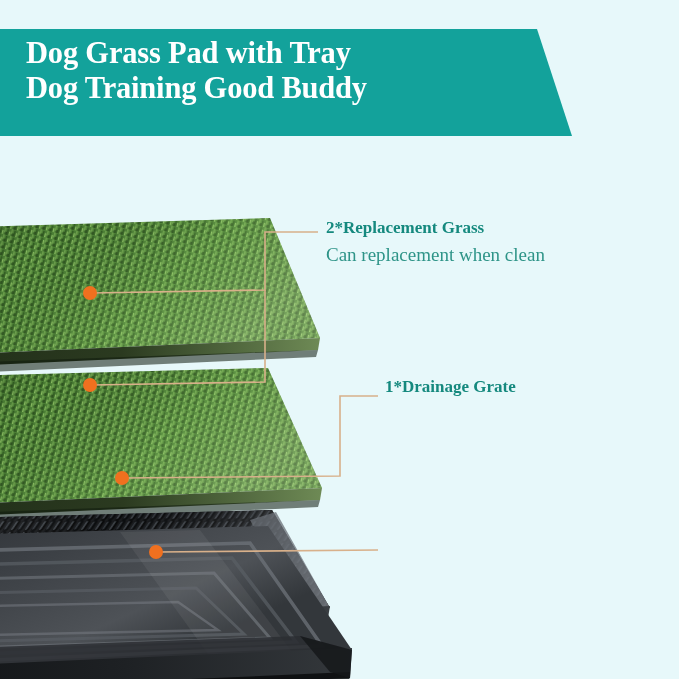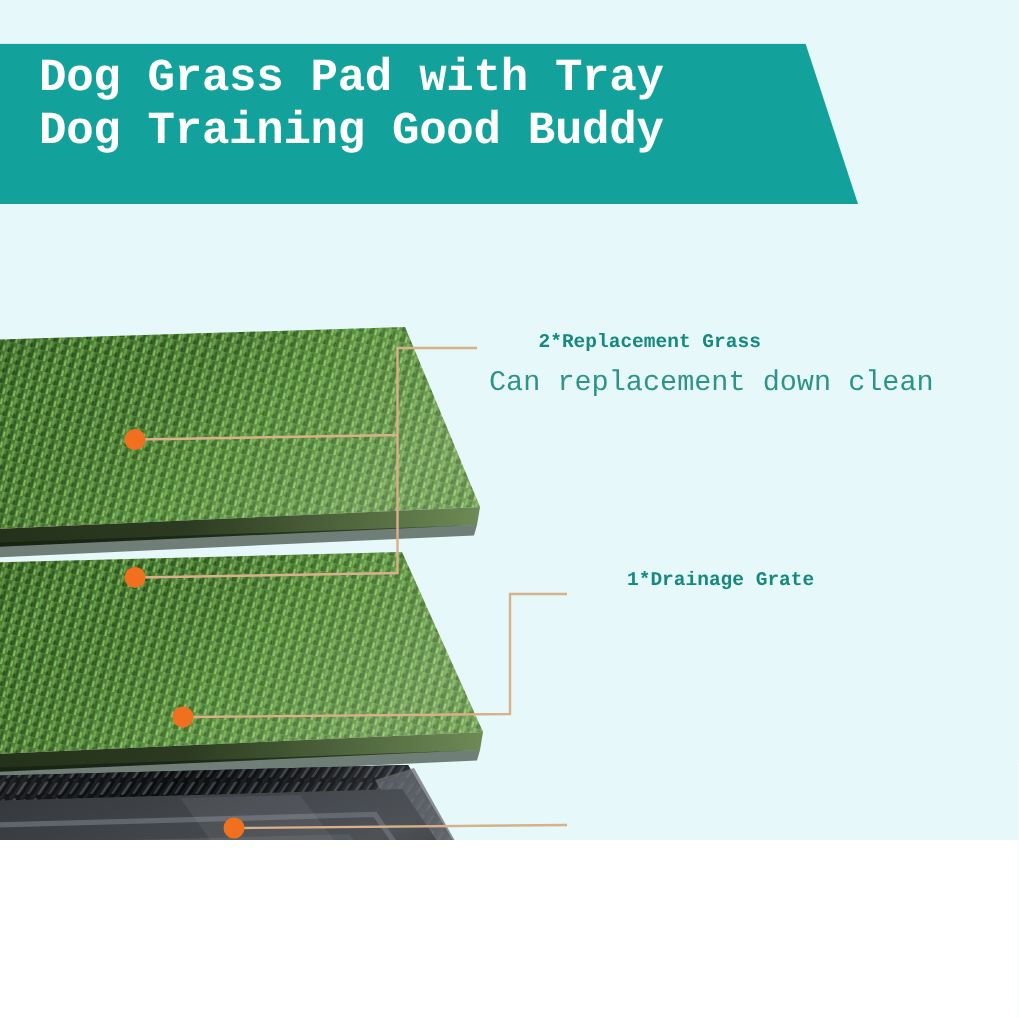--- a/index.html
+++ b/index.html
@@ -3,24 +3,24 @@
 <meta charset="utf-8">
 <style>
   html, body {
     margin: 0;
     padding: 0;
     background: #ffffff;
   }
   #page {
     position: relative;
     width: 679px;
-    height: 560px;
+    height: 679px;
     background: #e7f8fa;
     overflow: hidden;
-    font-family: Liberation Mono, monospace;
+    font-family: Liberation Serif, serif;
   }
 
   
   .banner {
     position: absolute;
     left: 0;
     top: 29px;
     width: 572px;
     height: 107px;
     background: #13a29b;
@@ -44,24 +44,23 @@
   .stack svg { display: block; }
 
   
   .leaders { position: absolute; left: 0; top: 0; width: 679px; height: 679px; pointer-events: none; }
 
   
   .callout { position: absolute; }
   .callout .c-title {
     color: #15897e;
     font-weight: bold;
-    font-size: 13px;
+    font-size: 17px;
     line-height: 24px;
     white-space: nowrap;
-    margin-left: 33px;
   }
   .callout .c-body {
     color: #2e9488;
     font-size: 19px;
     line-height: 26px;
     margin-top: 2px;
     white-space: pre-line;
   }
 
   #callout-grass { left: 326px; top: 216px; }
@@ -202,21 +201,21 @@
     <polyline points="158,552 378,550" fill="none" stroke="#d8b08a" stroke-width="1.6"></polyline>
 
     <circle cx="90" cy="293" r="7" fill="#f0701f"></circle>
     <circle cx="90" cy="385" r="7" fill="#f0701f"></circle>
     <circle cx="122" cy="478" r="7" fill="#f0701f"></circle>
     <circle cx="156" cy="552" r="7" fill="#f0701f"></circle>
   </svg>
 
   <div class="callout" id="callout-grass">
     <div class="c-title">2*Replacement Grass</div>
-    <div class="c-body">Can replacement down clean</div>
+    <div class="c-body">Can replacement when clean</div>
   </div>
 
   <div class="callout" id="callout-grate">
     <div class="c-title">1*Drainage Grate</div>
   </div>
 
 
 </div>
 
 </body></html>

